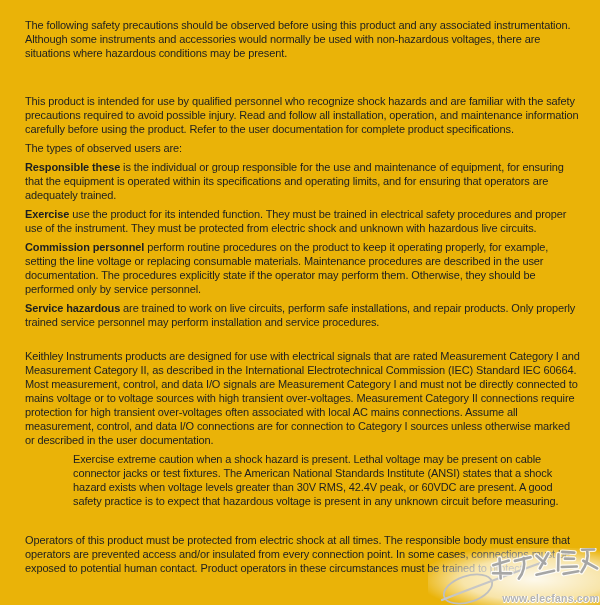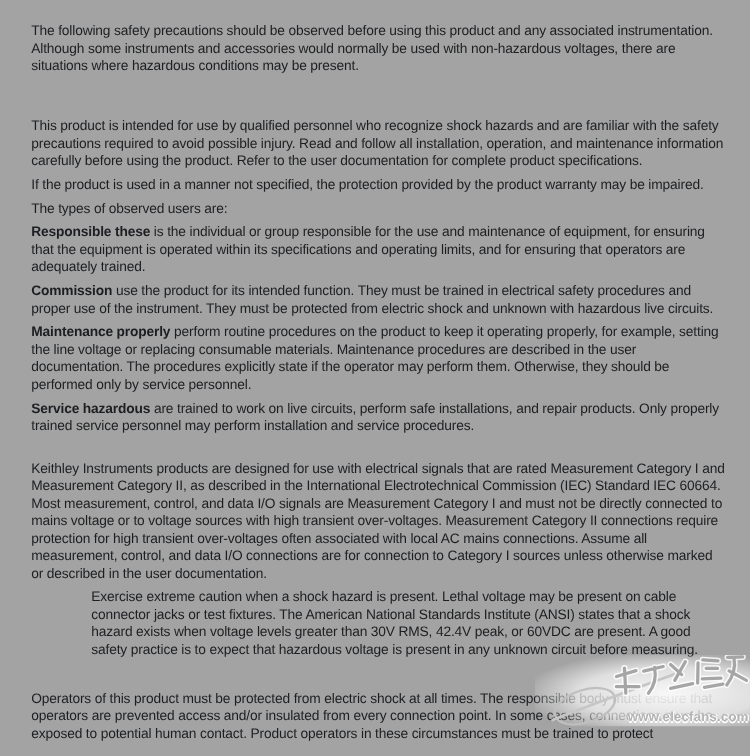--- a/index.html
+++ b/index.html
@@ -1,20 +1,20 @@
 <!DOCTYPE html>
 <html><head>
 <meta charset="utf-8">
 <style>
   html, body { margin: 0; padding: 0; background: #ffffff; }
   .page {
     position: relative;
     width: 600px;
     height: 605px;
-    background: #a3a3a3;
+    background: #eab308;
     overflow: hidden;
     font-family: "Liberation Sans", sans-serif;
     color: #1c1e21;
   }
   .doc-body {
     position: absolute;
     left: 25px;
     top: 18px;
     width: 557px;
     font-size: 11px;
@@ -25,21 +25,21 @@
   .doc-body p { margin: 0 0 5px 0; }
   .doc-body p.sp-xl { margin-bottom: 34px; }
   .doc-body p.sp-lg { margin-bottom: 20px; }
   .doc-body p.sp-md { margin-bottom: 25px; margin-left: 48px; }
   .doc-body b { font-weight: bold; }
 
   
   .watermark {
     position: absolute;
     left: 428px;
-    top: 524px;
+    top: 548px;
     width: 172px;
     height: 57px;
     pointer-events: none;
     background: radial-gradient(ellipse at 62% 55%,
       rgba(255,255,255,0.92) 0%,
       rgba(255,255,255,0.65) 48%,
       rgba(255,255,255,0) 78%);
   }
   .watermark svg { position: absolute; left: 0; top: 0; }
   .wm-url {
@@ -55,25 +55,24 @@
   }
 </style>
 </head>
 <body>
 
 <div class="page">
 
   <div class="doc-body">
     <p class="sp-xl"><b></b><span>The following safety precautions should be observed before using this product and any associated instrumentation. Although some instruments and accessories would normally be used with non-hazardous voltages, there are situations where hazardous conditions may be present.</span></p>
     <p><b></b><span>This product is intended for use by qualified personnel who recognize shock hazards and are familiar with the safety precautions required to avoid possible injury. Read and follow all installation, operation, and maintenance information carefully before using the product. Refer to the user documentation for complete product specifications.</span></p>
-    <p><b></b><span>If the product is used in a manner not specified, the protection provided by the product warranty may be impaired.</span></p>
     <p><b></b><span>The types of observed users are:</span></p>
     <p><b>Responsible these</b><span> is the individual or group responsible for the use and maintenance of equipment, for ensuring that the equipment is operated within its specifications and operating limits, and for ensuring that operators are adequately trained.</span></p>
-    <p><b>Commission</b><span> use the product for its intended function. They must be trained in electrical safety procedures and proper use of the instrument. They must be protected from electric shock and unknown with hazardous live circuits.</span></p>
-    <p><b>Maintenance properly</b><span> perform routine procedures on the product to keep it operating properly, for example, setting the line voltage or replacing consumable materials. Maintenance procedures are described in the user documentation. The procedures explicitly state if the operator may perform them. Otherwise, they should be performed only by service personnel.</span></p>
+    <p><b>Exercise</b><span> use the product for its intended function. They must be trained in electrical safety procedures and proper use of the instrument. They must be protected from electric shock and unknown with hazardous live circuits.</span></p>
+    <p><b>Commission personnel</b><span> perform routine procedures on the product to keep it operating properly, for example, setting the line voltage or replacing consumable materials. Maintenance procedures are described in the user documentation. The procedures explicitly state if the operator may perform them. Otherwise, they should be performed only by service personnel.</span></p>
     <p class="sp-lg"><b>Service hazardous</b><span> are trained to work on live circuits, perform safe installations, and repair products. Only properly trained service personnel may perform installation and service procedures.</span></p>
     <p><b></b><span>Keithley Instruments products are designed for use with electrical signals that are rated Measurement Category I and Measurement Category II, as described in the International Electrotechnical Commission (IEC) Standard IEC 60664. Most measurement, control, and data I/O signals are Measurement Category I and must not be directly connected to mains voltage or to voltage sources with high transient over-voltages. Measurement Category II connections require protection for high transient over-voltages often associated with local AC mains connections. Assume all measurement, control, and data I/O connections are for connection to Category I sources unless otherwise marked or described in the user documentation.</span></p>
     <p class="sp-md"><b></b><span>Exercise extreme caution when a shock hazard is present. Lethal voltage may be present on cable connector jacks or test fixtures. The American National Standards Institute (ANSI) states that a shock hazard exists when voltage levels greater than 30V RMS, 42.4V peak, or 60VDC are present. A good safety practice is to expect that hazardous voltage is present in any unknown circuit before measuring.</span></p>
     <p><b></b><span>Operators of this product must be protected from electric shock at all times. The responsible body must ensure that operators are prevented access and/or insulated from every connection point. In some cases, connections must be exposed to potential human contact. Product operators in these circumstances must be trained to protect</span></p>
   </div>
 
   <div class="watermark" aria-label="电子发烧友">
     <svg width="172" height="57" viewBox="0 0 172 57">
 
       <g stroke="#bfbfbf" stroke-width="1.8" fill="none" stroke-linecap="round">

